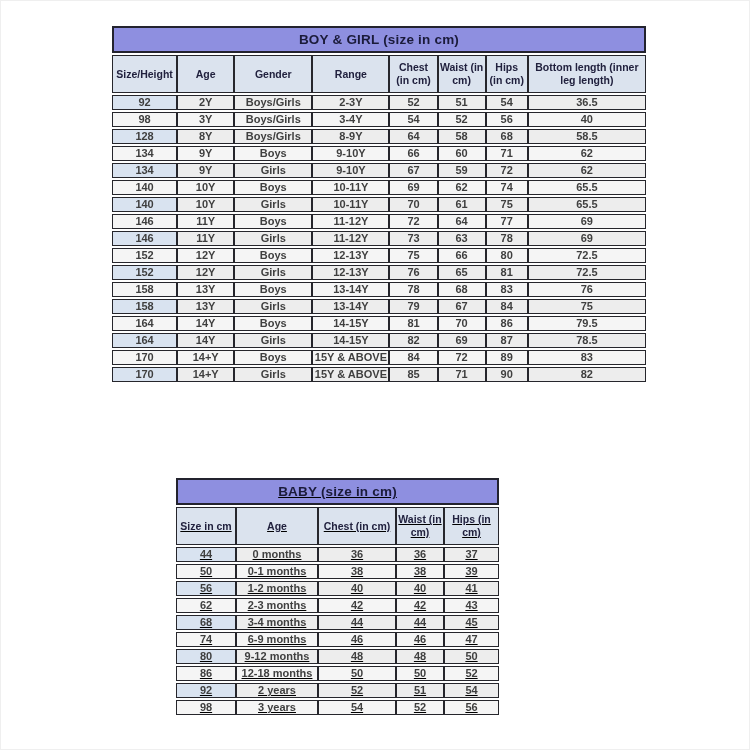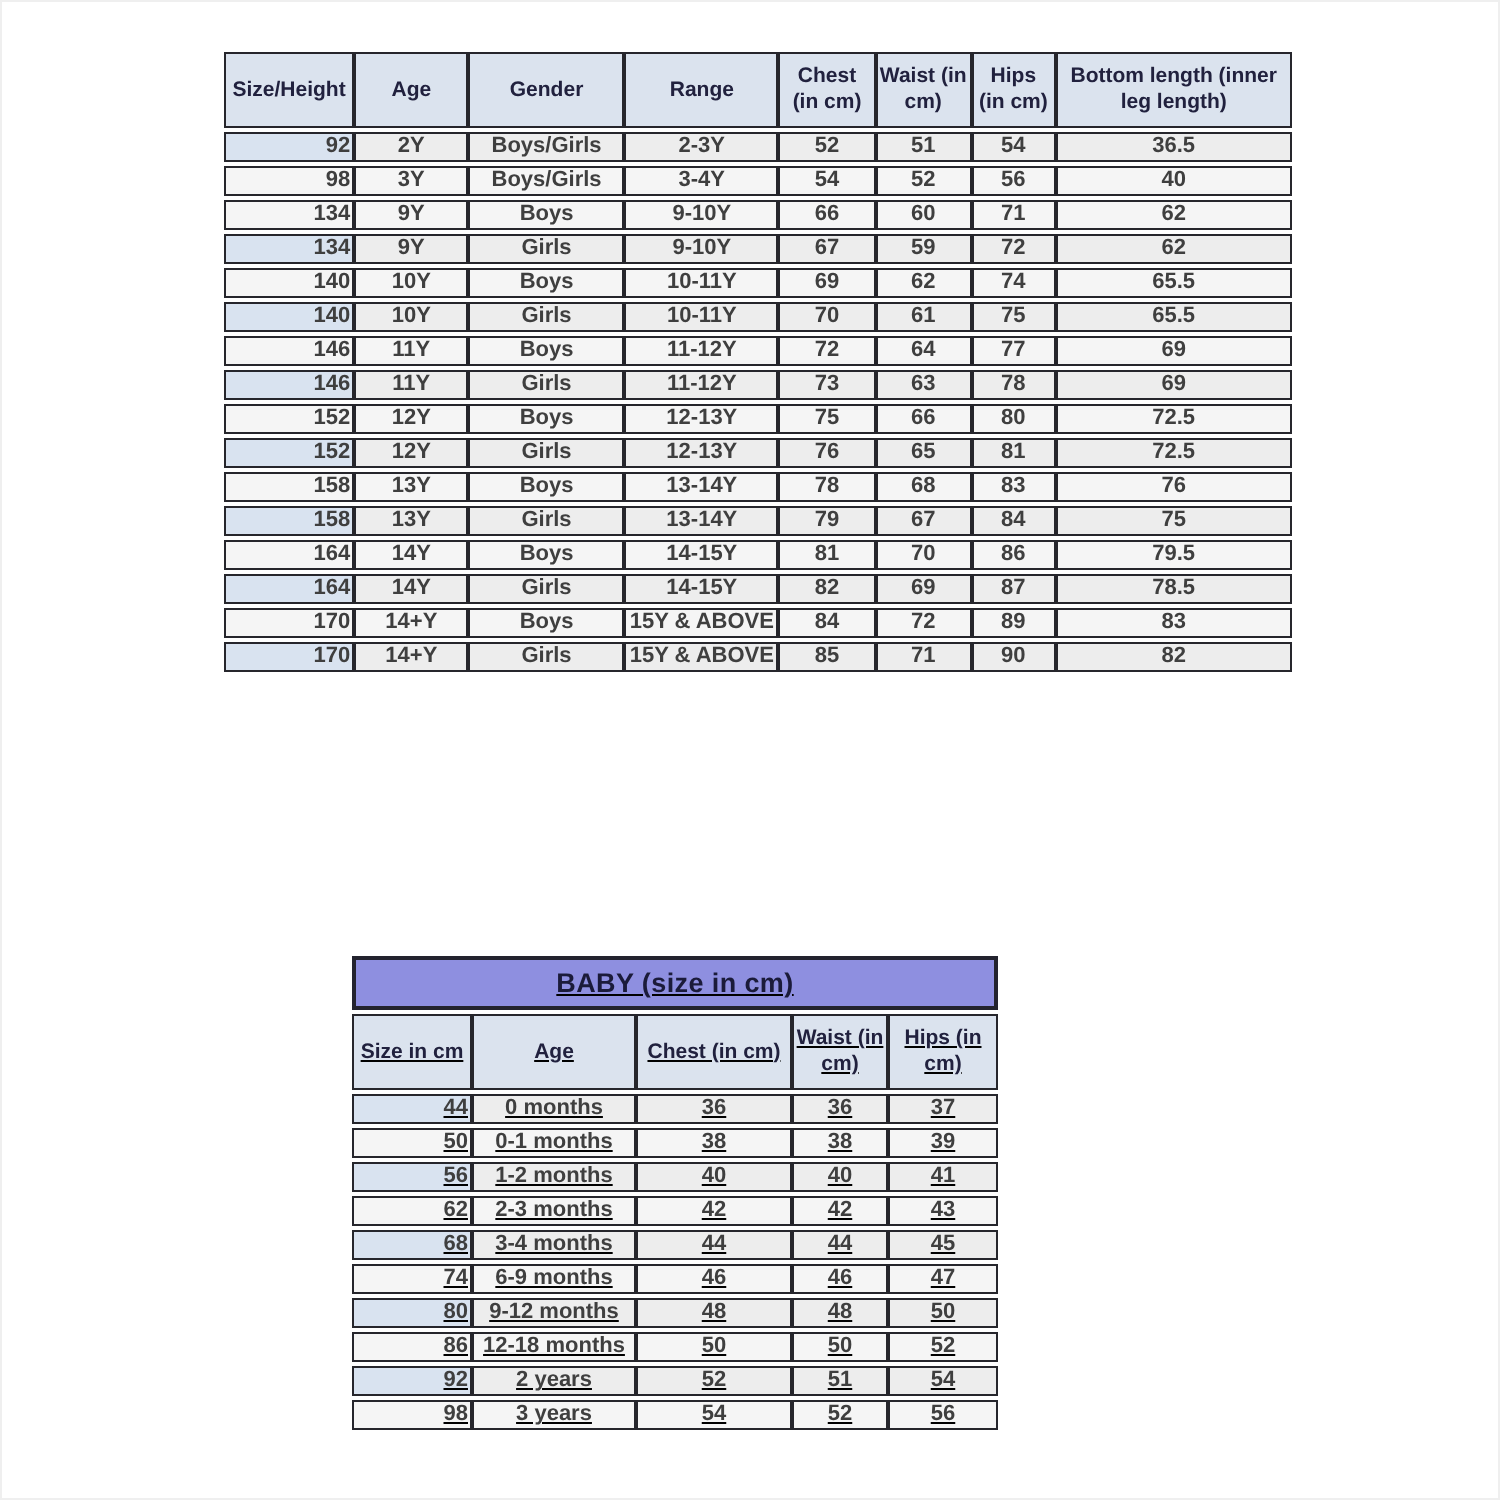--- a/index.html
+++ b/index.html
@@ -58,27 +58,28 @@
   table.size-table td {
     background: #ededed;
     color: #3f3f3f;
     font-size: 11px;
     line-height: 1.1;
     height: 13px;
     padding: 0 1px;
     white-space: nowrap;
   }
   table.size-table tr.alt td { background: #f5f5f5; }
-  table.size-table td.first-col { background: #d9e3f0; text-align: right; }
+  table.size-table td.first-col { background: #d9e3f0; }
 </style>
 </head>
 <body>
 
 <div class="canvas">
   <div class="size-chart" id="table-boy-girl">
+      <div class="banner">BOY &amp; GIRL (size in cm)</div>
       <table class="size-table">
         <colgroup>
           <col style="width: 65px;">
           <col style="width: 57px;">
           <col style="width: 78px;">
           <col style="width: 77px;">
           <col style="width: 48px;">
           <col style="width: 48px;">
           <col style="width: 42px;">
           <col style="width: 118px;">
@@ -108,20 +109,30 @@
           </tr>
           <tr class="alt">
             <td class="first-col">98</td>
             <td>3Y</td>
             <td>Boys/Girls</td>
             <td>3-4Y</td>
             <td>54</td>
             <td>52</td>
             <td>56</td>
             <td>40</td>
+          </tr>
+          <tr>
+            <td class="first-col">128</td>
+            <td>8Y</td>
+            <td>Boys/Girls</td>
+            <td>8-9Y</td>
+            <td>64</td>
+            <td>58</td>
+            <td>68</td>
+            <td>58.5</td>
           </tr>
           <tr class="alt">
             <td class="first-col">134</td>
             <td>9Y</td>
             <td>Boys</td>
             <td>9-10Y</td>
             <td>66</td>
             <td>60</td>
             <td>71</td>
             <td>62</td>

